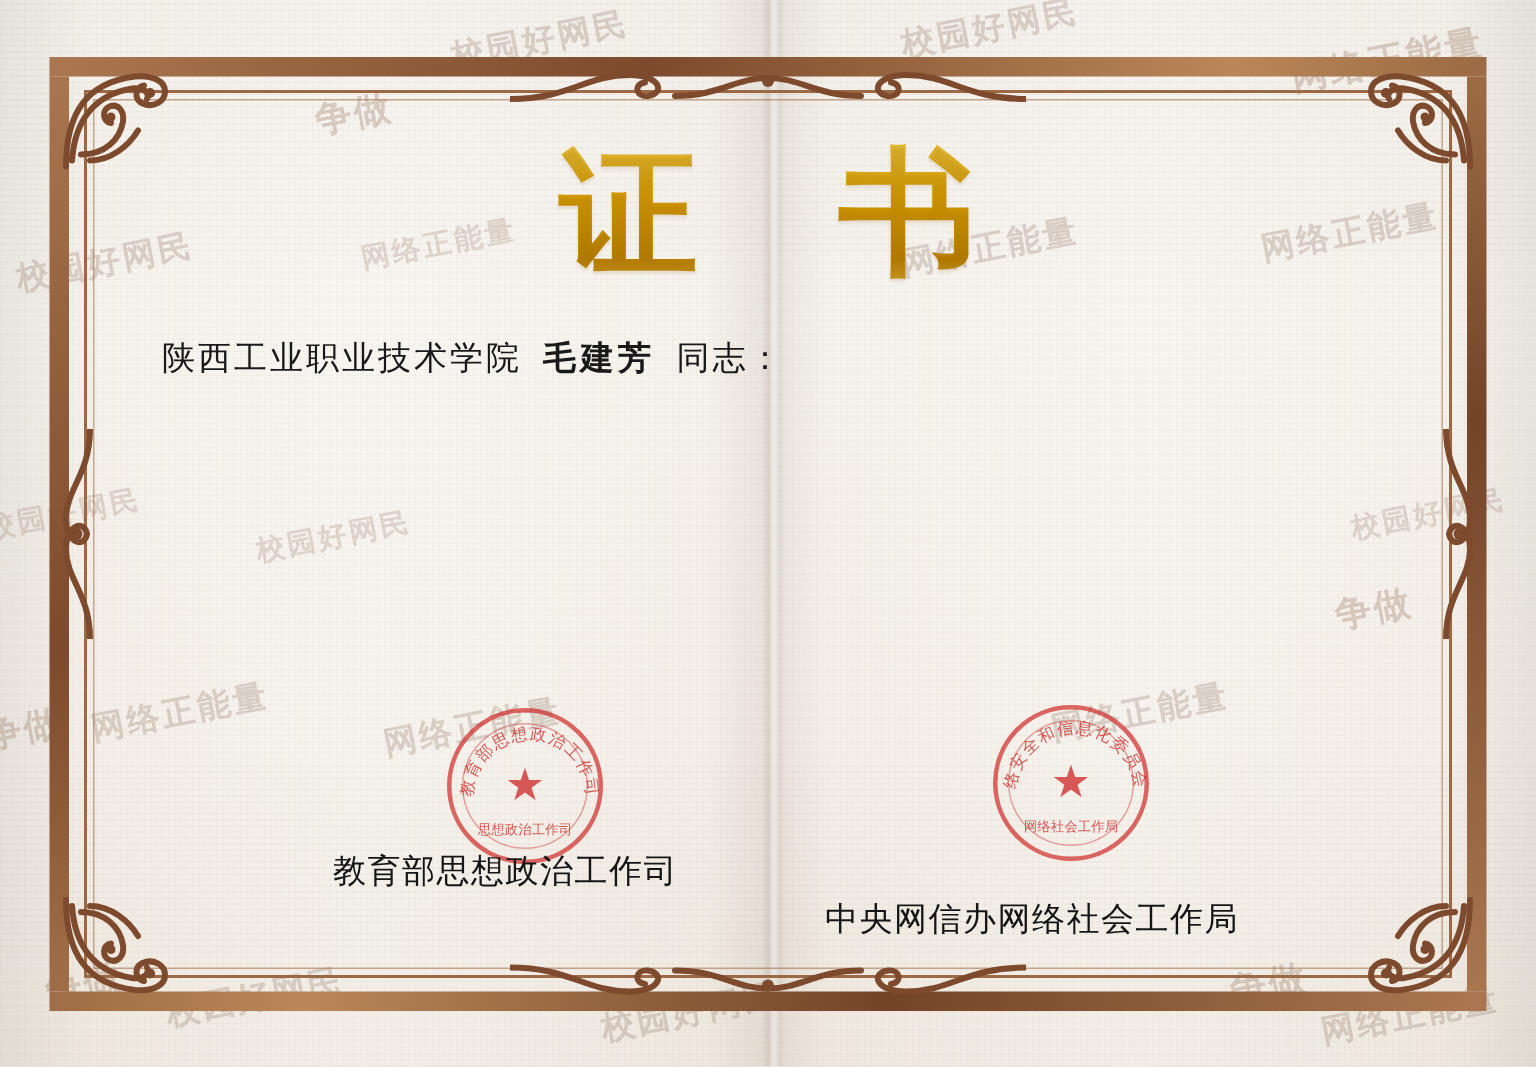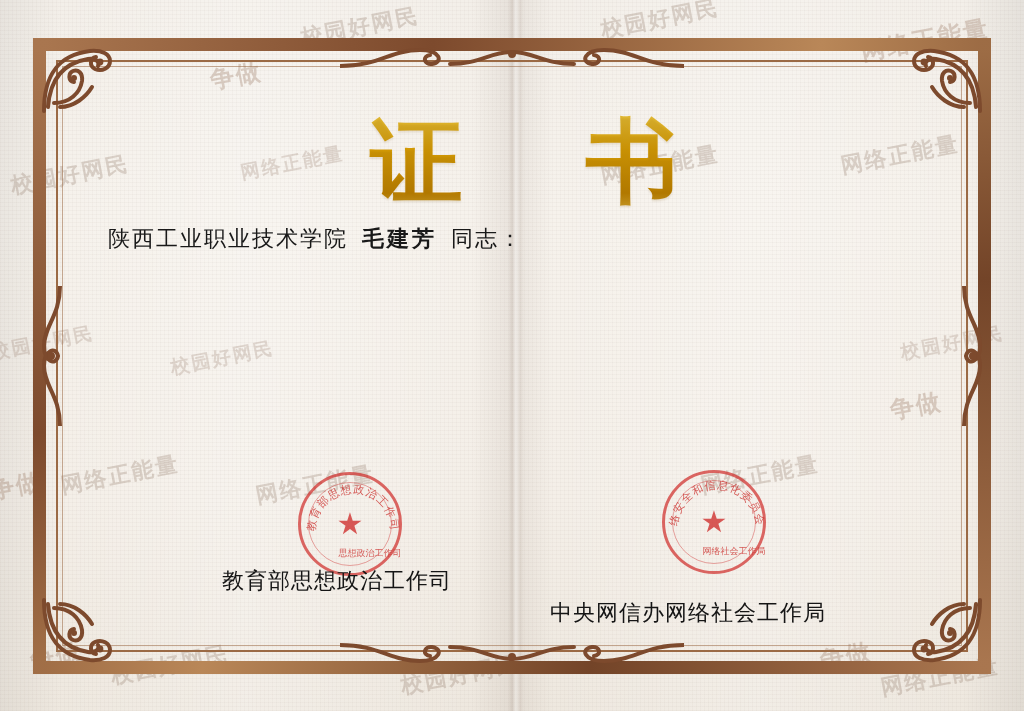--- a/index.html
+++ b/index.html
@@ -134,35 +134,34 @@
     position: absolute;
     left: 70px;
     top: 72px;
     width: 884px;
     height: 568px;
   }
 
   .title {
     position: absolute;
     top: 8px;
-    left: 12px;
+    left: 0;
     width: 884px;
     text-align: center;
     font-size: 92px;
     font-weight: bold;
     letter-spacing: 34px;
     text-indent: 34px;
     color: #d8a200;
-    font-family: Liberation Mono, monospace;
+    font-family: Liberation Sans, sans-serif;
     background: linear-gradient(180deg, #e8c84a 0%, #d39a05 40%, #b97e00 75%, #e2bf52 100%);
     -webkit-background-clip: text;
     background-clip: text;
     -webkit-text-fill-color: transparent;
     text-shadow: 0 2px 2px rgba(120,80,0,0.12);
-    margin-top: 20px;
   }
 
   .salutation {
     position: absolute;
     top: 152px;
     left: 38px;
     font-size: 22px;
     color: #191919;
     letter-spacing: 1px;
     white-space: nowrap;
@@ -245,21 +244,20 @@
   }
   .seal .banner {
     position: absolute;
     left: 50%;
     bottom: 13px;
     transform: translateX(-50%);
     font-size: 9px;
     color: rgba(200,30,28,0.85);
     white-space: nowrap;
     font-family: Liberation Sans, sans-serif;
-    margin-left: 20px;
   }
   .seal-left  { left: 228px; top: 2px; }
   .seal-right { left: 592px; top: 0px; }
 
   .date {
     position: absolute;
     top: 518px;
     left: 0;
     width: 884px;
     text-align: center;

